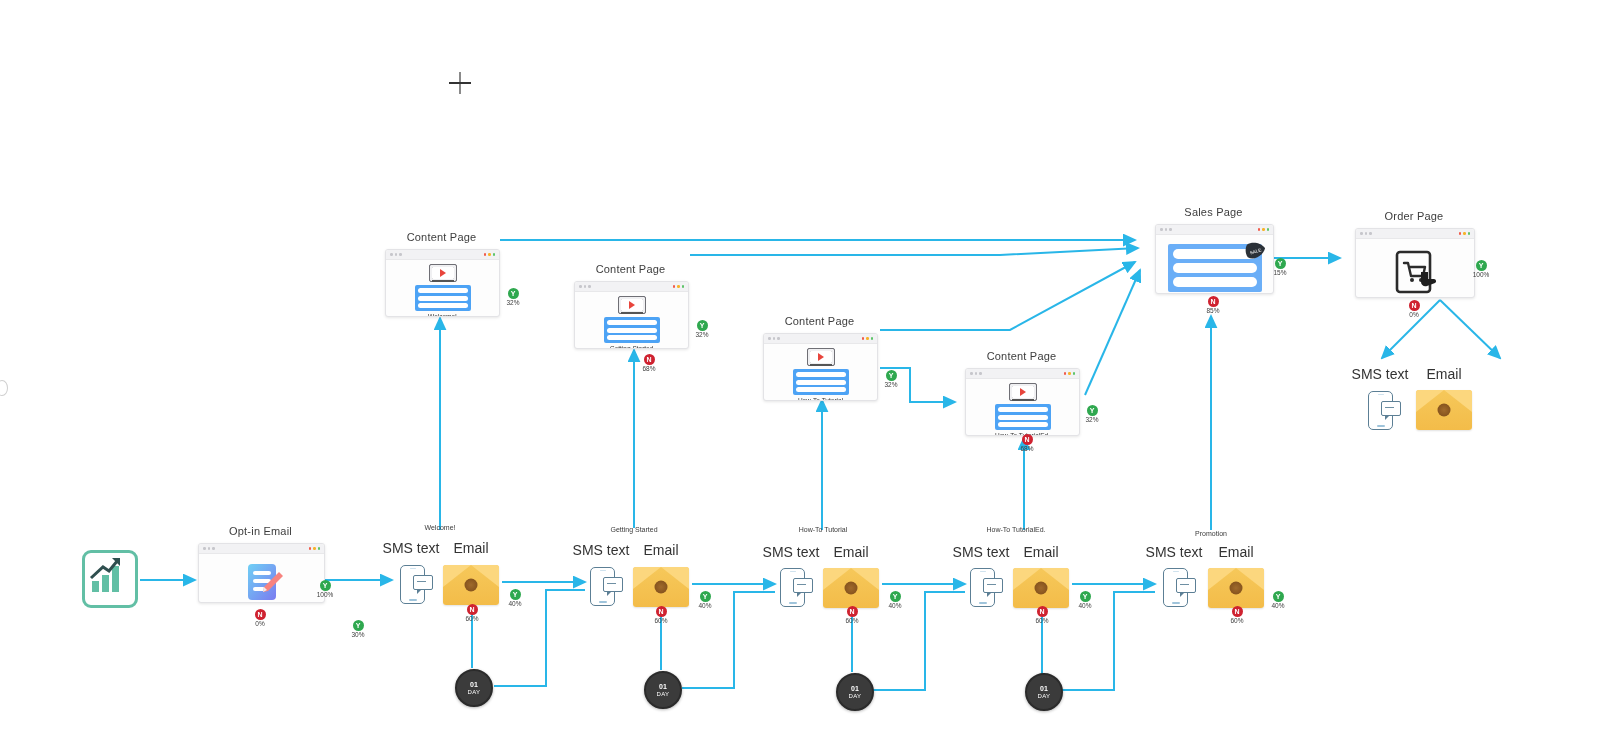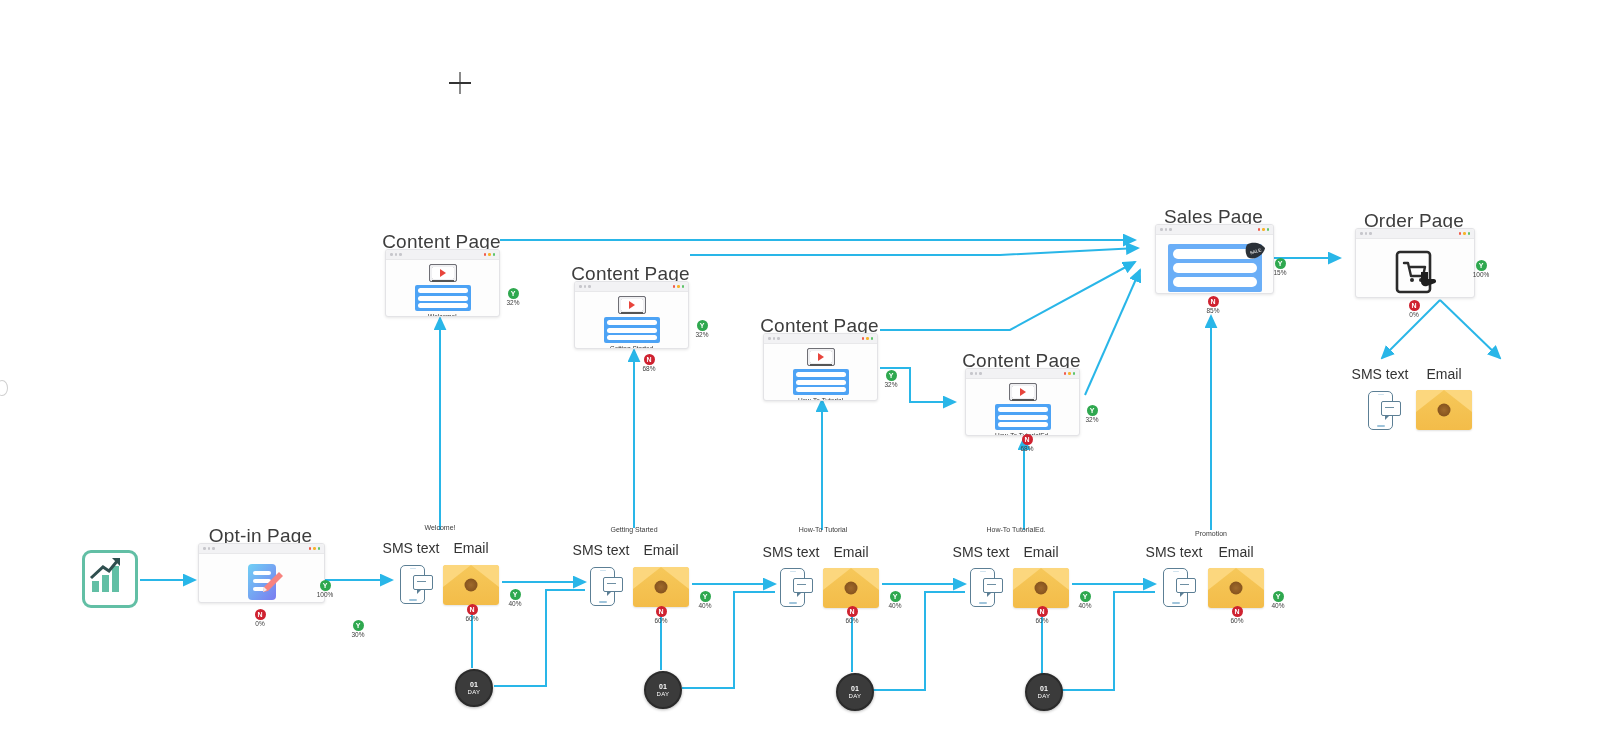--- a/index.html
+++ b/index.html
@@ -11,21 +11,21 @@
   }
   #canvas{position:absolute;inset:0;width:1600px;height:750px;}
   .svg-layer{position:absolute;left:0;top:0;width:1600px;height:750px;pointer-events:none;}
 
   
   .node{position:absolute;}
 
   
   .page-title{
     position:absolute;left:50%;transform:translateX(-50%);
-    white-space:nowrap;font-size:19px;color:#3d3d3d;font-weight:400;
+    white-space:nowrap;font-size:11px;color:#3d3d3d;font-weight:400;
     letter-spacing:.2px;
     text-align:center;
   }
   .browser{
     background:#fdfdfd;border:1px solid #e3e3e6;border-radius:3px;
     box-shadow:0 1px 3px rgba(0,0,0,.10);overflow:hidden;position:relative;
   }
   .browser .bar{
     height:9px;background:#f2f2f4;border-bottom:1px solid #e8e8ea;
     display:flex;align-items:center;justify-content:space-between;padding:0 4px;
@@ -191,21 +191,21 @@
         <rect x="7" y="28" width="7" height="11" fill="#62bfa5"></rect>
         <rect x="17" y="22" width="7" height="17" fill="#62bfa5"></rect>
         <rect x="27" y="13" width="7" height="26" fill="#62bfa5"></rect>
         <path d="M6,25 L18,14 L24,18 L33,7" stroke="#2f4f4f" stroke-width="3" fill="none"></path>
         <path d="M27,5 L35,5 L35,13 z" fill="#2f4f4f"></path>
       </svg>
     </div>
   </div>
 
   <div class="node" style="left:198px;top:525px;width:125px;">
-    <div class="page-title" style="top:0;">Opt-in Page</div>
+    <div class="page-title" style="top:0;">Opt-in Email</div>
     <div class="browser" style="position:absolute;left:0;top:18px;width:125px;height:58px;">
       <div class="bar">
         <div class="dots">
             <i></i>
             <i></i>
             <i></i>
           </div>
         <div class="dots right">
             <i></i>
             <i></i>

